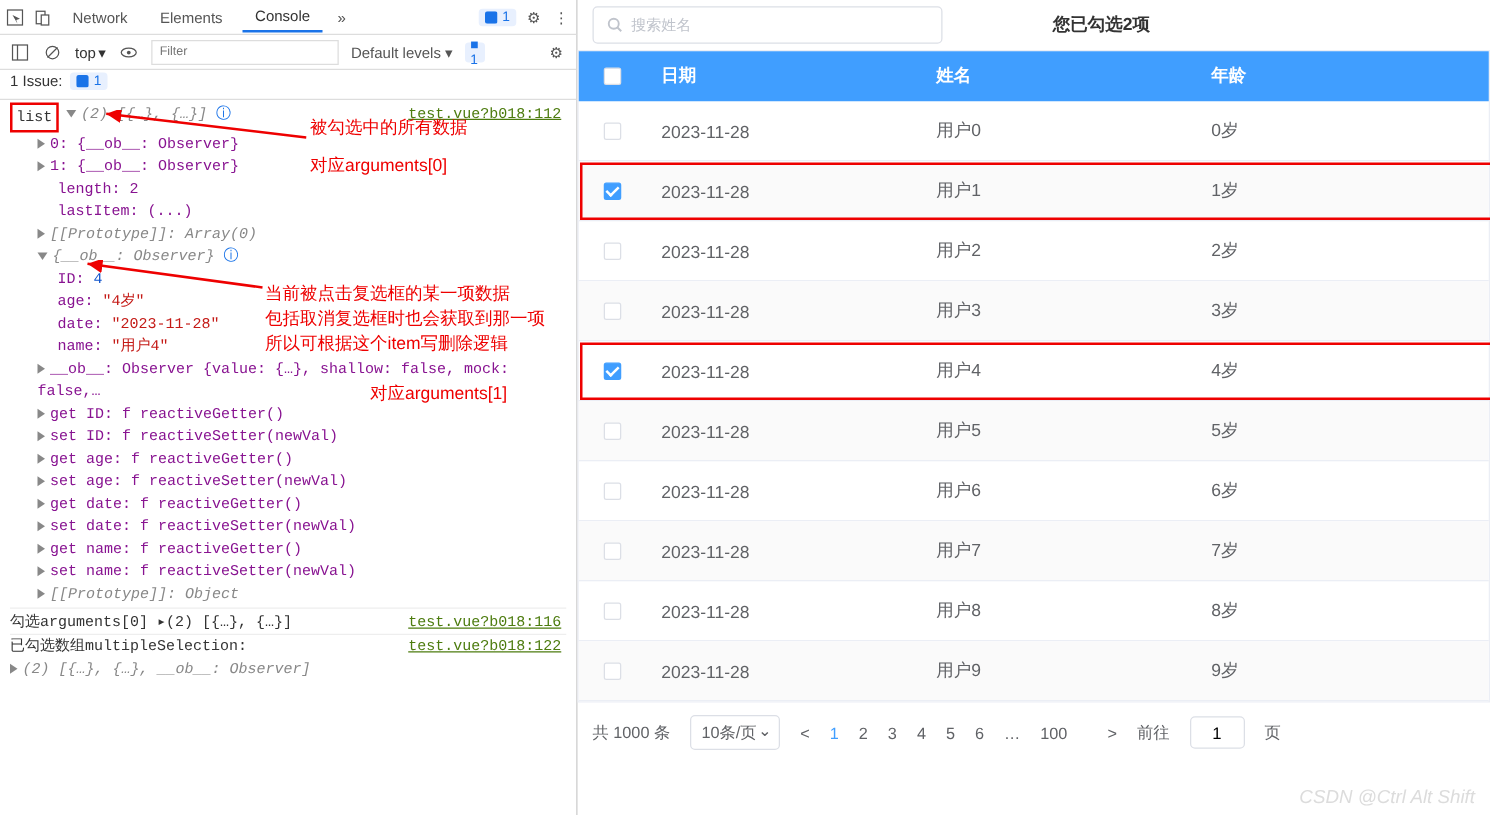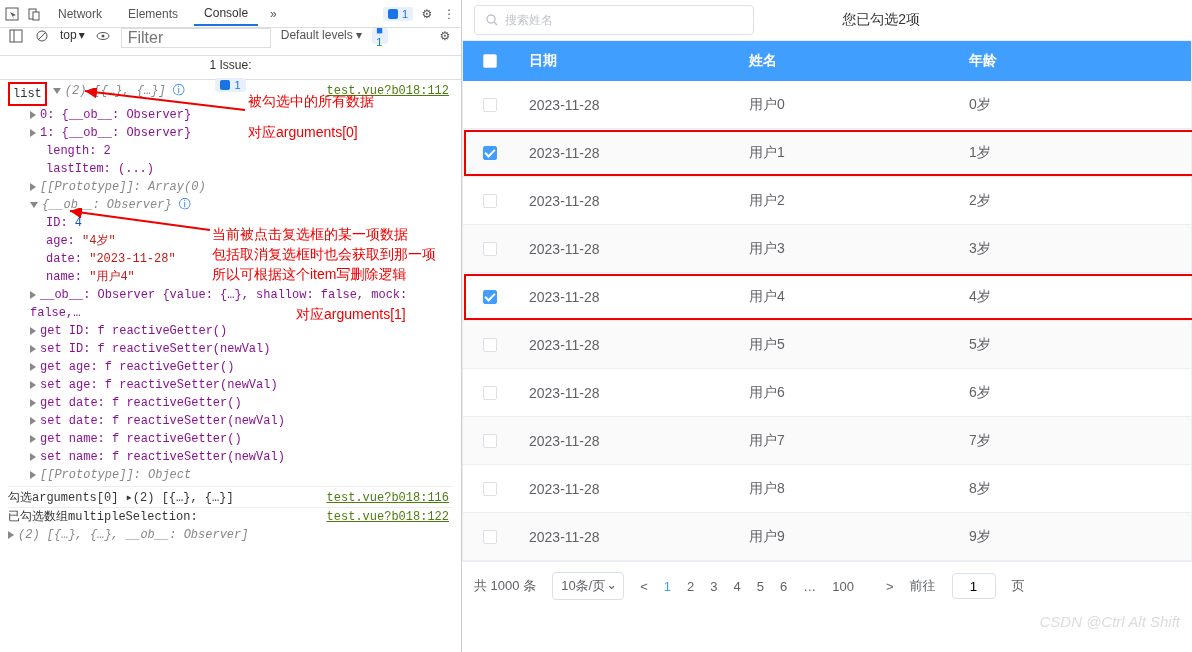--- a/index.html
+++ b/index.html
@@ -6,65 +6,65 @@
 body { font-family: -apple-system, "Segoe UI", Arial, sans-serif; font-size: 12px; color: #333; background: #fff; width: 1192px; height: 652px; overflow: hidden; position: relative; }
 .main { display: flex; width: 100%; height: 100%; }
 
 .devtools { width: 462px; border-right: 1px solid #ccc; position: relative; display: flex; flex-direction: column; }
 .dt-tabs { display: flex; align-items: center; height: 28px; border-bottom: 1px solid #ddd; padding: 0 4px; gap: 6px; }
 .dt-tab-icon { width: 16px; height: 16px; display: flex; align-items: center; justify-content: center; color: #555; cursor: pointer; }
 .dt-tab { padding: 4px 10px; color: #555; cursor: pointer; }
 .dt-tab.active { border-bottom: 2px solid #1a73e8; color: #333; }
 .dt-tab-more { padding: 4px 6px; color: #555; cursor: pointer; }
 .dt-alert { margin-left: auto; display: flex; gap: 6px; align-items: center; }
-.dt-toolbar { display: flex; align-items: flex-start; height: 28px; border-bottom: 1px solid #ddd; padding: 0 8px; gap: 10px; }
-.dt-filter { border: 1px solid #ddd; height: 20px; width: 150px; padding: 0 6px; font-size: 16px; color: #888; }
+.dt-toolbar { display: flex; align-items: center; height: 28px; border-bottom: 1px solid #ddd; padding: 0 8px; gap: 10px; }
+.dt-filter { border: 1px solid #ddd; height: 20px; width: 150px; padding: 0 6px; font-size: 10px; color: #888; }
 .dt-levels { color: #555; cursor: pointer; }
 .dt-gear { margin-left: auto; cursor: pointer; }
-.dt-issue { height: 24px; border-bottom: 1px solid #ddd; padding: 2px 8px; display: flex; align-items: center; gap: 6px; flex-direction: column; }
+.dt-issue { height: 24px; border-bottom: 1px solid #ddd; padding: 2px 8px; display: flex; align-items: flex-start; gap: 6px; }
 .console-body { font-family: Consolas, "Courier New", monospace; font-size: 12px; line-height: 1.5; padding: 2px 8px; position: relative; flex: 1; overflow: hidden; }
 .log-row { display: flex; align-items: flex-start; position: relative; }
 .log-src { color: #4d7c0f; position: absolute; right: 4px; text-decoration: underline; }
 .tri { display: inline-block; width: 0; height: 0; margin-right: 4px; vertical-align: middle; }
 .tri.right { border-top: 4px solid transparent; border-bottom: 4px solid transparent; border-left: 6px solid #888; }
 .tri.down { border-left: 4px solid transparent; border-right: 4px solid transparent; border-top: 6px solid #888; }
 .kw-blue { color: #1155cc; }
 .kw-gray { color: #888; font-style: italic; }
 .kw-purple { color: #881391; }
 .kw-red { color: #c41a16; }
 .indent-1 { padding-left: 22px; }
 .indent-2 { padding-left: 38px; }
 .box-red { border: 2px solid #e00; display: inline-block; padding: 1px 3px; }
 .anno { position: absolute; color: #e00; font-size: 14px; font-family: sans-serif; pointer-events: none; }
 
 .app { flex: 1; display: flex; flex-direction: column; position: relative; }
 .app-top { display: flex; align-items: center; height: 40px; padding: 4px 12px; gap: 30px; }
 .search-box { border: 1px solid #dcdfe6; border-radius: 4px; height: 30px; width: 280px; display: flex; align-items: center; padding: 0 10px; color: #c0c4cc; }
-.sel-info { color: #333; font-size: 14px; }
+.sel-info { color: #333; font-size: 14px; font-weight: bold; }
 .table { border: 1px solid #ebeef5; }
 .thead { background: #409eff; color: #fff; display: flex; height: 40px; align-items: center; font-size: 14px; font-weight: 600; }
 .col-chk { width: 54px; display: flex; justify-content: center; }
 .col-date { width: 220px; padding-left: 12px; }
 .col-name { width: 220px; padding-left: 12px; }
 .col-age { flex: 1; padding-left: 12px; }
 .trow { display: flex; height: 48px; align-items: center; border-bottom: 1px solid #ebeef5; font-size: 14px; color: #606266; position: relative; }
 .trow.stripe { background: #fafafa; }
 .chkbox { width: 14px; height: 14px; border: 1px solid #dcdfe6; border-radius: 2px; background: #fff; cursor: pointer; }
 .chkbox.header-chk { background: #fff; border: 1px solid #dcdfe6; }
 .chkbox.checked { background: #409eff; border-color: #409eff; position: relative; }
 .chkbox.checked::after { content: ""; position: absolute; left: 3px; top: 0px; width: 4px; height: 8px; border: solid #fff; border-width: 0 2px 2px 0; transform: rotate(45deg); }
 .row-anno-box { position: absolute; border: 2px solid #e00; pointer-events: none; }
 .paginator { display: flex; align-items: center; gap: 16px; padding: 10px 12px; font-size: 13px; color: #606266; }
 .pag-select { border: 1px solid #dcdfe6; border-radius: 4px; padding: 4px 18px 4px 8px; position: relative; cursor: pointer; }
 .pag-nav { display: flex; align-items: center; gap: 16px; }
 .pag-btn { cursor: pointer; color: #606266; }
 .pag-num { cursor: pointer; min-width: 14px; text-align: center; }
 .pag-num.active { color: #409eff; }
 .goto-input { border: 1px solid #dcdfe6; border-radius: 4px; width: 44px; height: 26px; text-align: center; }
-.watermark { position: absolute; right: 12px; bottom: 22px; color: #dcdcdc; font-size: 15px; font-style: italic; pointer-events: none; }
+.watermark { position: absolute; right: 12px; bottom: 6px; color: #dcdcdc; font-size: 15px; font-style: italic; pointer-events: none; }
 svg.arrow { position: absolute; pointer-events: none; }
 .issue-chip { display: inline-flex; align-items: center; gap: 4px; background: #e8f0fe; color: #1a73e8; padding: 1px 5px; border-radius: 3px; font-size: 11px; }
 </style>
 </head>
 <body>
 
 <div class="main">
 
   <div class="devtools">
     <div class="dt-tabs">

